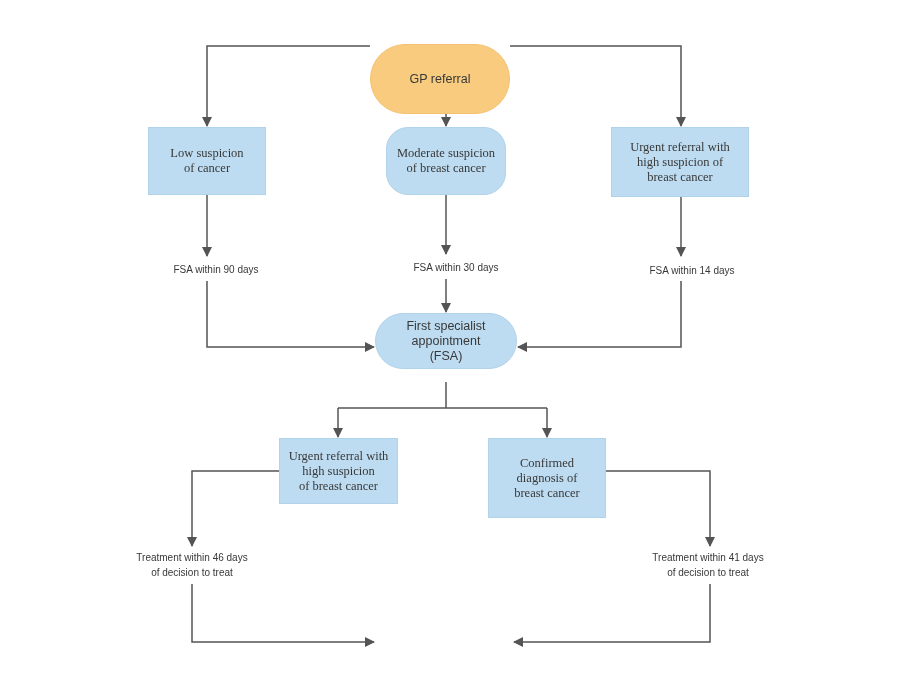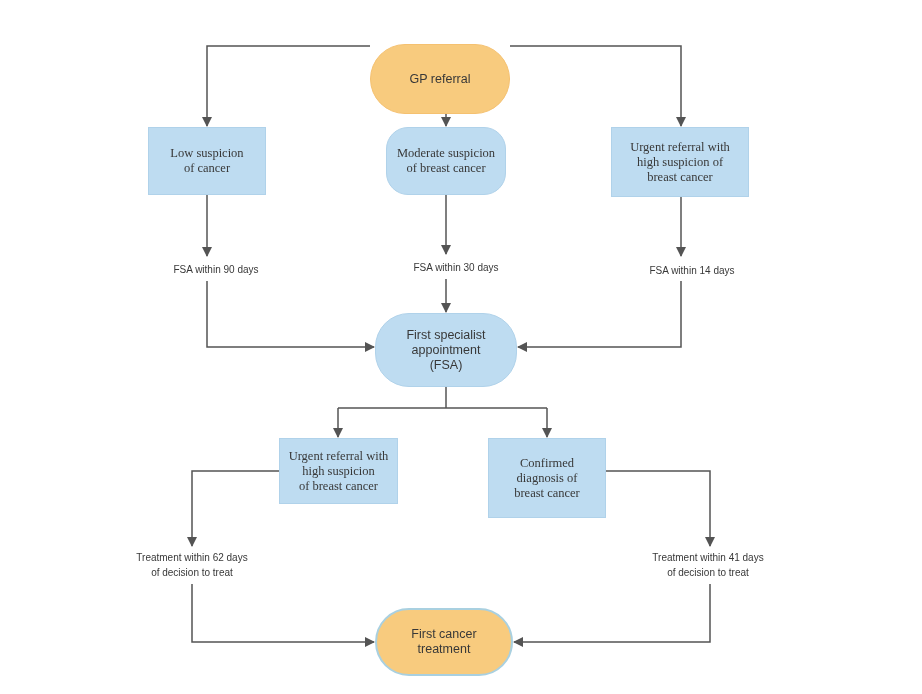--- a/index.html
+++ b/index.html
@@ -123,40 +123,38 @@
   <div class="node box" style="left:148px; top:127px; width:118px; height:68px;">Low suspicion
 of cancer</div>
 
   <div class="node box" style="left:386px; top:127px; width:120px; height:68px;border-radius:22px;">Moderate suspicion
 of breast cancer</div>
 
   <div class="node box" style="left:611px; top:127px; width:138px; height:70px;">Urgent referral with
 high suspicion of
 breast cancer</div>
 
-  <div class="node stadium-blue" style="left:375px; top:313px; width:142px; height:74px;">First specialist
+  <div class="node stadium-blue" style="left:375px; top:313px; width:142px; height:56px;">First specialist
 appointment
 (FSA)</div>
 
   <div class="node box" style="left:279px; top:438px; width:119px; height:66px;">Urgent referral with
 high suspicion
 of breast cancer</div>
 
   <div class="node box" style="left:488px; top:438px; width:118px; height:80px;">Confirmed
 diagnosis of
 breast cancer</div>
 
-  <div class="node stadium-treatment" style="left:375px; top:608px; width:138px; height:68px;">First cancer
-treatment</div>
 
   <div class="edge-label" style="left:216px; top:269px;">FSA within 90 days</div>
 
   <div class="edge-label" style="left:456px; top:267px;">FSA within 30 days</div>
 
   <div class="edge-label" style="left:692px; top:270px;">FSA within 14 days</div>
 
-  <div class="edge-label" style="left:192px; top:565px;">Treatment within 62 days
+  <div class="edge-label" style="left:192px; top:565px;">Treatment within 46 days
 of decision to treat</div>
 
   <div class="edge-label" style="left:708px; top:565px;">Treatment within 41 days
 of decision to treat</div>
 
 </div>
 
 </body></html>

